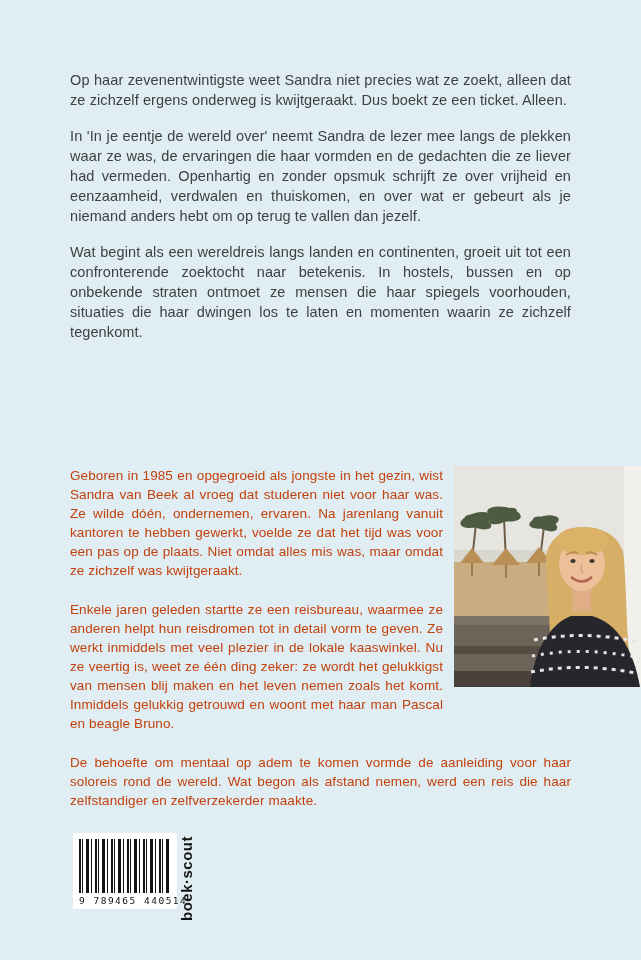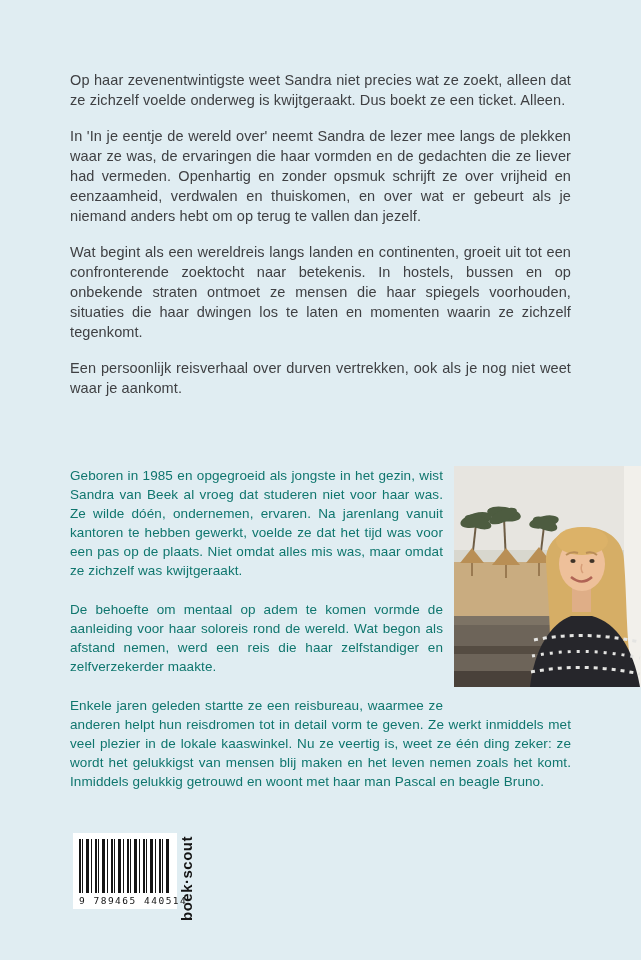--- a/index.html
+++ b/index.html
@@ -17,21 +17,21 @@
     font-size:14.5px;line-height:20px;
     color:#3f4043;
     text-align:justify;
     letter-spacing:.1px;
   }
   .synopsis p{margin:0 0 16px 0;}
   
   .bio{
     position:absolute;left:70px;right:70px;top:466px;
     font-size:13.5px;line-height:19px;
-    color:#0f766e;
+    color:#c2410c;
     text-align:justify;
     letter-spacing:.1px;
   }
   .bio p{margin:0 0 20px 0;}
   .photo-spacer{float:right;width:128px;height:240px;}
   
   .photo{
     position:absolute;top:466px;right:0;
     width:187px;height:221px;
     overflow:hidden;
@@ -72,31 +72,30 @@
     letter-spacing:.5px;
     color:#141414;
   }
 </style>
 </head>
 <body>
 
 <div class="page">
 
   <section class="synopsis">
-    <p>Op haar zevenentwintigste weet Sandra niet precies wat ze zoekt, alleen dat ze zichzelf voelde onderweg is kwijtgeraakt. Dus boekt ze een ticket. Alleen.</p>
+    <p>Op haar zevenentwintigste weet Sandra niet precies wat ze zoekt, alleen dat ze zichzelf ergens onderweg is kwijtgeraakt. Dus boekt ze een ticket. Alleen.</p>
     <p>In 'In je eentje de wereld over' neemt Sandra de lezer mee langs de plekken waar ze was, de ervaringen die haar vormden en de gedachten die ze liever had vermeden. Openhartig en zonder opsmuk schrijft ze over vrijheid en eenzaamheid, verdwalen en thuiskomen, en over wat er gebeurt als je niemand anders hebt om op terug te vallen dan jezelf.</p>
     <p>Wat begint als een wereldreis langs landen en continenten, groeit uit tot een confronterende zoektocht naar betekenis. In hostels, bussen en op onbekende straten ontmoet ze mensen die haar spiegels voorhouden, situaties die haar dwingen los te laten en momenten waarin ze zichzelf tegenkomt.</p>
-    <p>Een persoonlijk reisverhaal over durven vertrekken, ook als je nog niet weet waar je aankomt.</p>
   </section>
 
   <section class="bio">
     <div class="photo-spacer"></div>
     <p>Geboren in 1985 en opgegroeid als jongste in het gezin, wist Sandra van Beek al vroeg dat studeren niet voor haar was. Ze wilde dóén, ondernemen, ervaren. Na jarenlang vanuit kantoren te hebben gewerkt, voelde ze dat het tijd was voor een pas op de plaats. Niet omdat alles mis was, maar omdat ze zichzelf was kwijtgeraakt.</p>
+    <p>Enkele jaren geleden startte ze een reisbureau, waarmee ze anderen helpt hun reisdromen tot in detail vorm te geven. Ze werkt inmiddels met veel plezier in de lokale kaaswinkel. Nu ze veertig is, weet ze één ding zeker: ze wordt het gelukkigst van mensen blij maken en het leven nemen zoals het komt. Inmiddels gelukkig getrouwd en woont met haar man Pascal en beagle Bruno.</p>
     <p>De behoefte om mentaal op adem te komen vormde de aanleiding voor haar soloreis rond de wereld. Wat begon als afstand nemen, werd een reis die haar zelfstandiger en zelfverzekerder maakte.</p>
-    <p>Enkele jaren geleden startte ze een reisbureau, waarmee ze anderen helpt hun reisdromen tot in detail vorm te geven. Ze werkt inmiddels met veel plezier in de lokale kaaswinkel. Nu ze veertig is, weet ze één ding zeker: ze wordt het gelukkigst van mensen blij maken en het leven nemen zoals het komt. Inmiddels gelukkig getrouwd en woont met haar man Pascal en beagle Bruno.</p>
   </section>
 
   <div class="photo">
     <svg width="187" height="221" viewBox="0 0 187 221" xmlns="http://www.w3.org/2000/svg">
 
       <rect width="187" height="221" fill="#e7e5e0"></rect>
 
       <rect x="170" width="17" height="221" fill="#f2f0eb"></rect>
 
       <rect y="84" width="170" height="14" fill="#d8d7ce"></rect>

